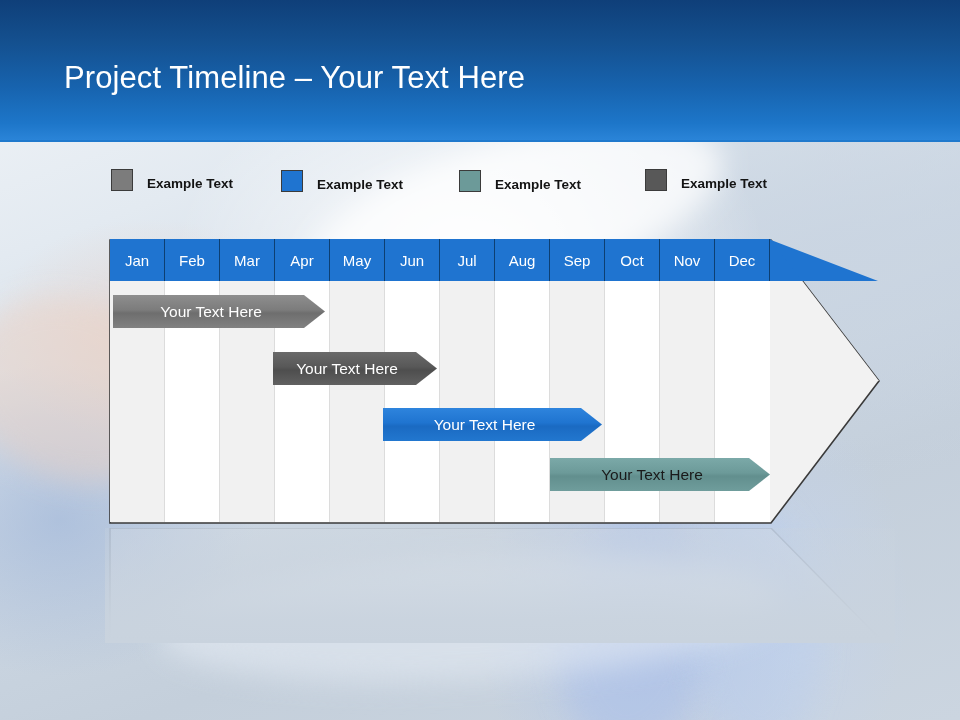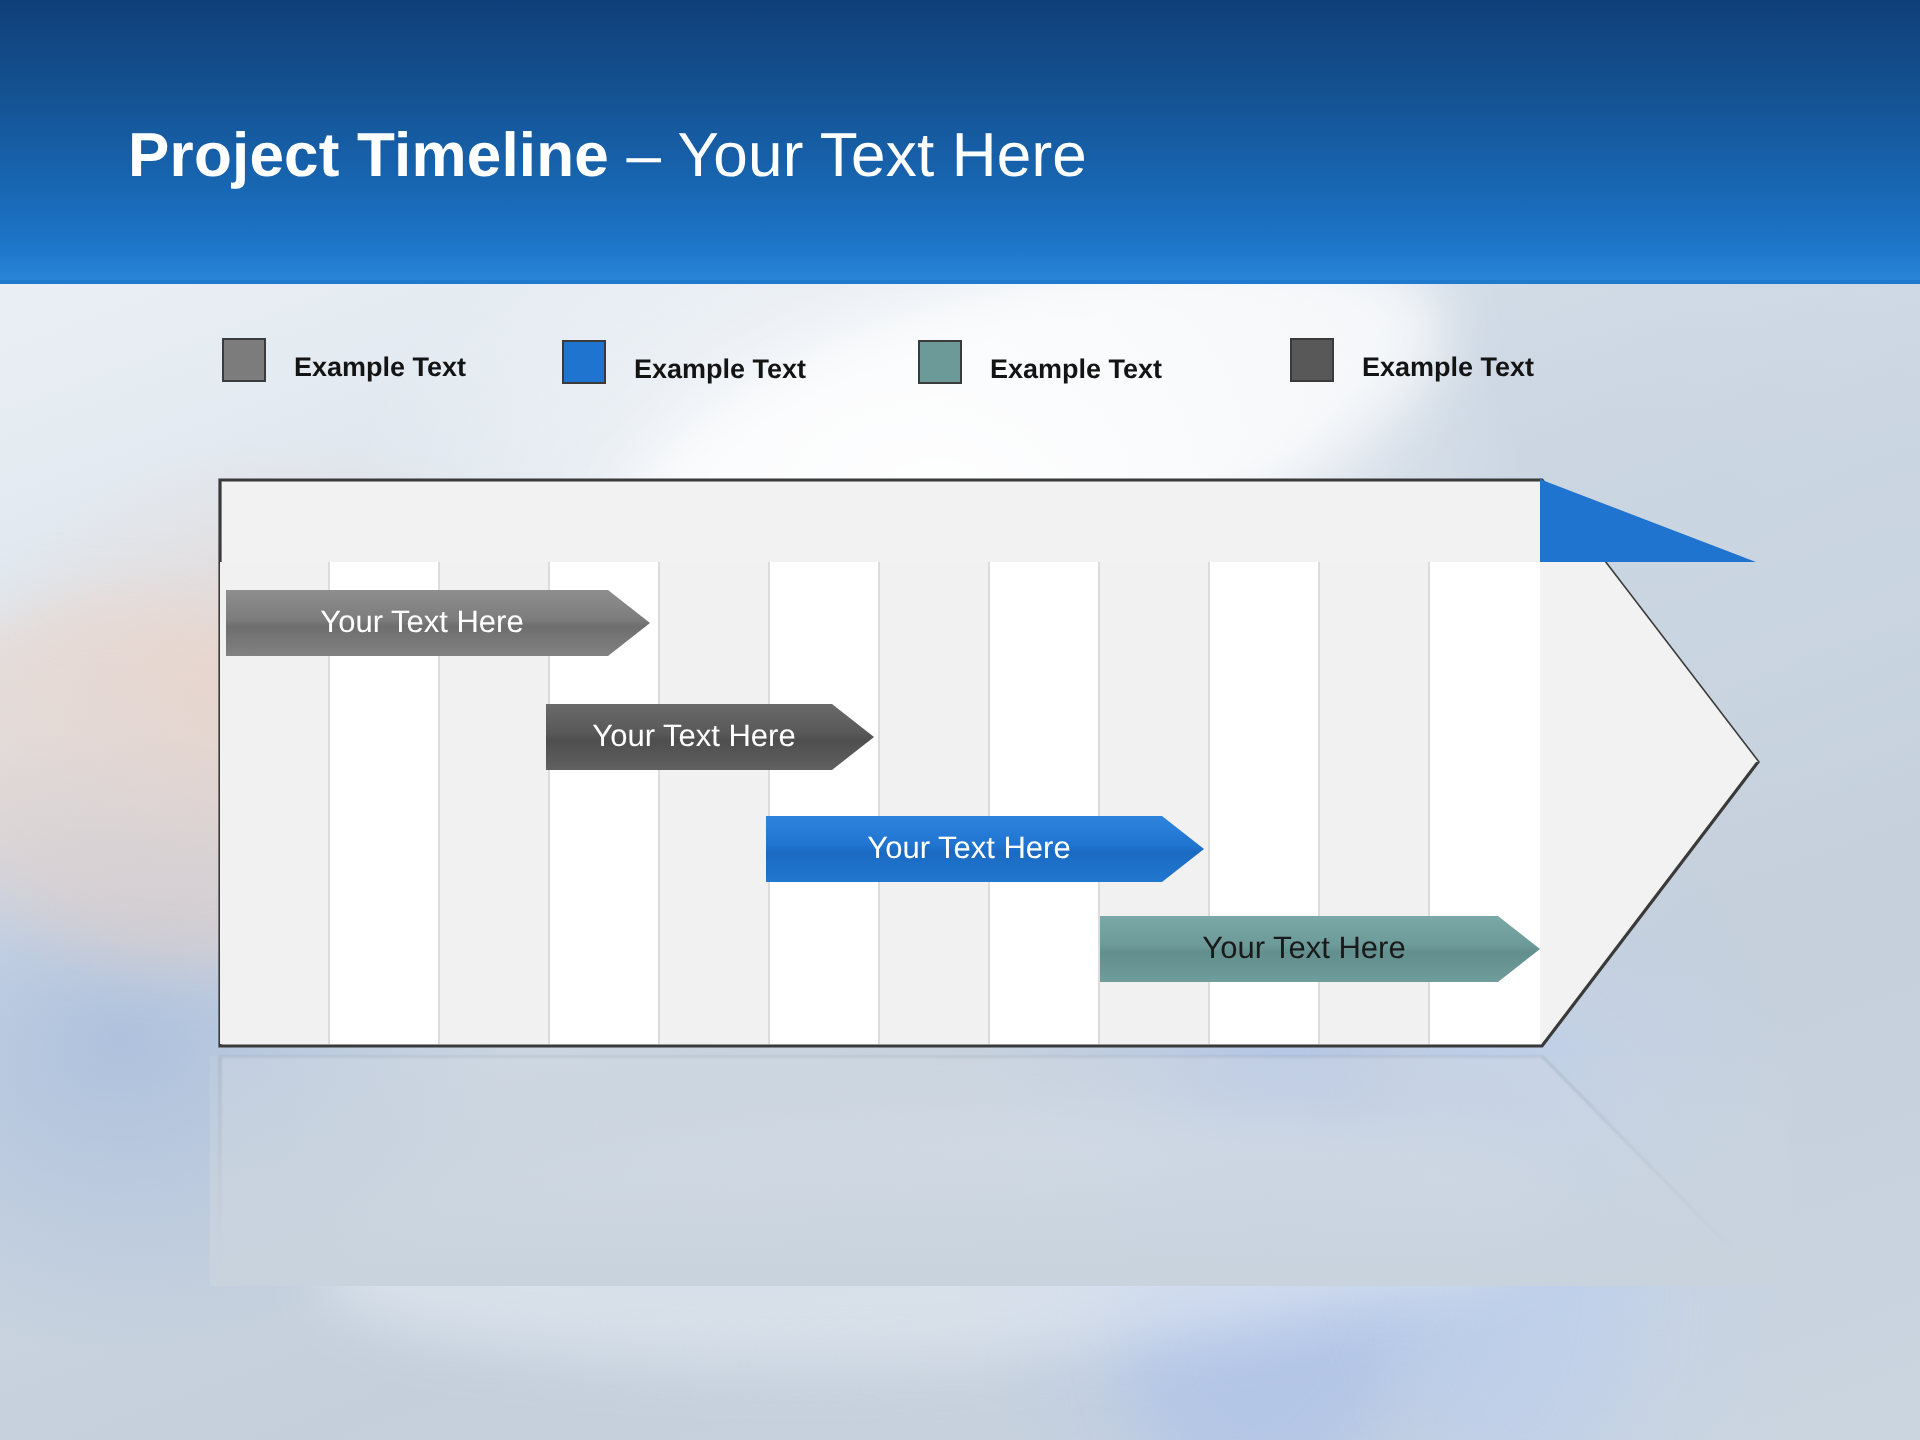--- a/index.html
+++ b/index.html
@@ -26,21 +26,21 @@
   .s2{left:560px;top:520px;width:150px;height:230px;background:rgba(168,190,232,.45);transform:rotate(8deg);}
   .s3{left:690px;top:500px;width:130px;height:250px;background:rgba(186,204,238,.4);transform:rotate(-4deg);}
   .s4{left:-40px;top:300px;width:230px;height:180px;background:rgba(238,208,192,.45);transform:rotate(20deg);}
   .s5{left:160px;top:560px;width:620px;height:120px;background:rgba(228,235,244,.6);transform:rotate(-3deg);}
 
   
   .header{position:absolute;left:0;top:0;width:960px;height:140px;
     background:linear-gradient(180deg,#0f3f79 0%,#14508f 30%,#1763ae 62%,#1d76c9 88%,#2a84d8 100%);}
   .header-rule{position:absolute;left:0;top:140px;width:960px;height:2px;background:#1f79cd;}
   .title{position:absolute;left:64px;top:60px;font-size:31px;color:#ffffff;white-space:nowrap;letter-spacing:.1px;}
-  .title .b{font-weight:bold;}
+  .title .b{font-weight:normal;}
   .title .n{font-weight:normal;}
 
   
   .legend-item{position:absolute;display:flex;align-items:flex-end;}
   .sw{width:22px;height:22px;border:1px solid #3b3b3b;box-sizing:border-box;}
   .lg-txt{margin-left:14px;font-size:13.5px;font-weight:bold;color:#141414;white-space:nowrap;}
 
   
   .chart{position:absolute;left:109px;top:239px;width:771px;height:285px;}
   .arrowbody{position:absolute;left:0;top:0;width:771px;height:285px;}
@@ -129,20 +129,34 @@
       <div class="col odd"></div>
       <div class="col even"></div>
       <div class="col odd"></div>
       <div class="col even"></div>
       <div class="col odd"></div>
       <div class="col even"></div>
       <div class="col odd"></div>
       <div class="col even"></div>
     </div>
 
+    <div class="monthrow">
+      <div class="mcell">Jan</div>
+      <div class="mcell">Feb</div>
+      <div class="mcell">Mar</div>
+      <div class="mcell">Apr</div>
+      <div class="mcell">May</div>
+      <div class="mcell">Jun</div>
+      <div class="mcell">Jul</div>
+      <div class="mcell">Aug</div>
+      <div class="mcell">Sep</div>
+      <div class="mcell">Oct</div>
+      <div class="mcell">Nov</div>
+      <div class="mcell">Dec</div>
+    </div>
 
     <svg style="position:absolute;left:661px;top:0;width:112px;height:44px;" viewBox="0 0 112 44">
       <polygon points="0,0 0,42 33,42 108,42 1,1" fill="#1f74d0"></polygon>
       <polygon points="0,0 32,42 0,42" fill="#1f74d0"></polygon>
     </svg>
 
     <div class="bar gray1" style="left:4px;top:56px;width:212px;">
       <span>Your  Text Here</span>
     </div>
     <div class="bar gray2" style="left:164px;top:113px;width:164px;">

